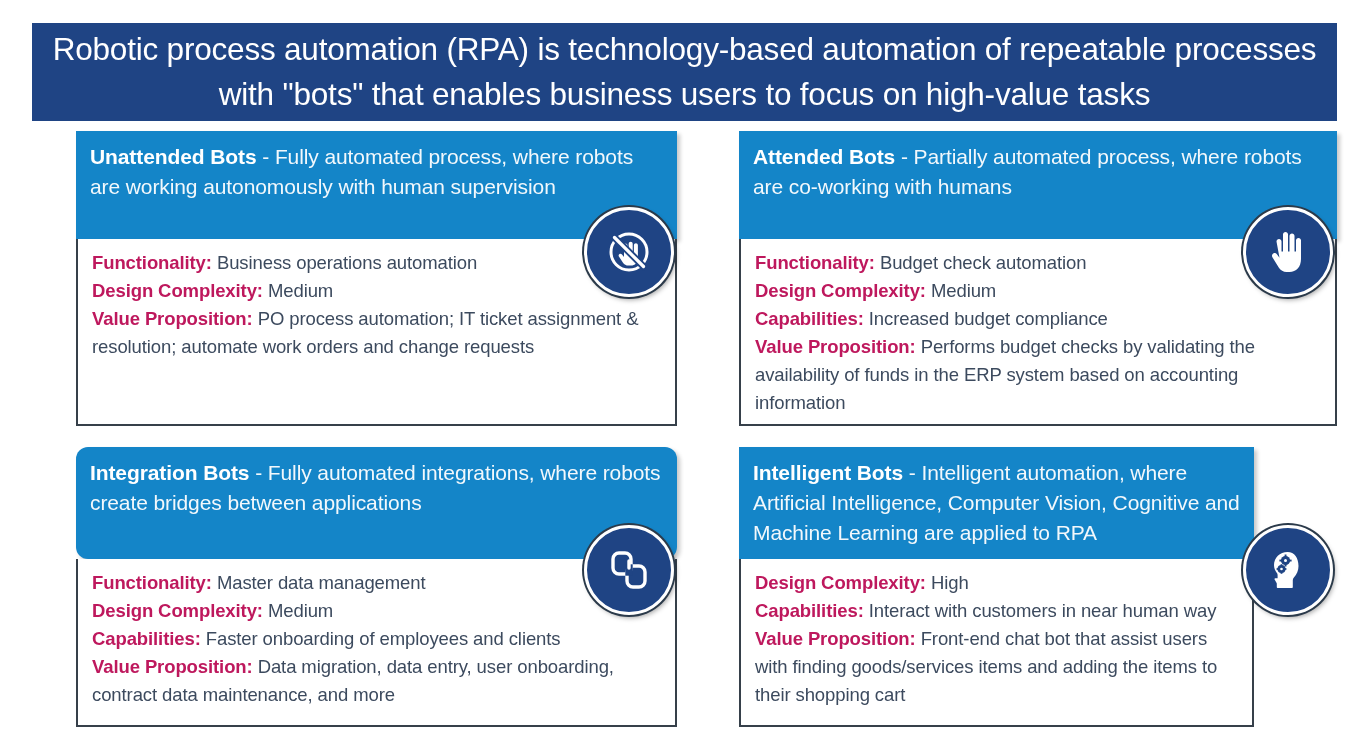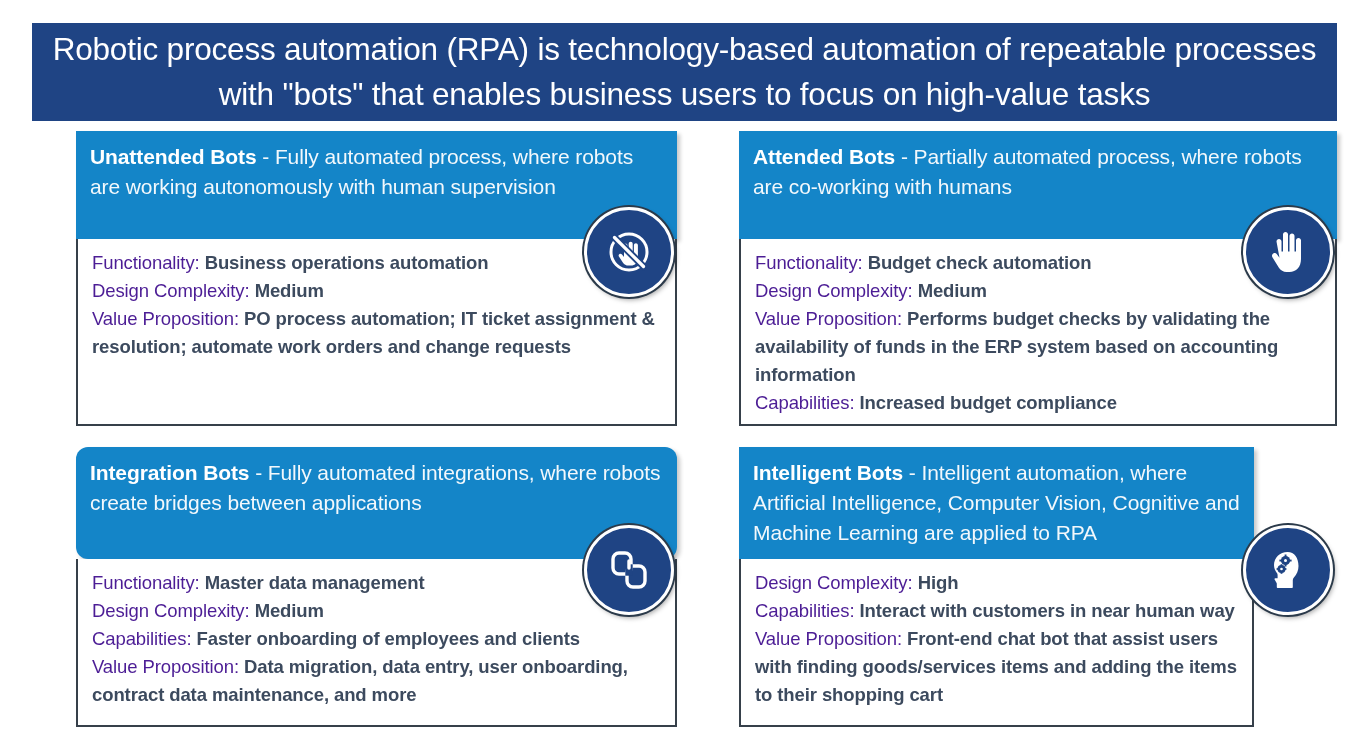--- a/index.html
+++ b/index.html
@@ -75,26 +75,26 @@
     position: relative;
     overflow: hidden;
   }
   .row {
     font-size: 18.5px;
     line-height: 28px;
     color: #2B3A6B;
     letter-spacing: -0.1px;
   }
   .row b {
-    font-weight: 400;
-    color: #4c1d95;
+    font-weight: 700;
+    color: #be185d;
   }
   .row .val {
     color: #3C4A5E;
-    font-weight: 700;
+    font-weight: 400;
   }
 
   
   .badge {
     position: absolute;
     width: 84px;
     height: 84px;
     border-radius: 50%;
     background: #1F4484;
     border: 3px solid #ffffff;
@@ -179,26 +179,26 @@
   <div class="card-body">
     <div class="row">
       <b>Functionality:</b>
       <span class="val">Budget check automation</span>
     </div>
     <div class="row">
       <b>Design Complexity:</b>
       <span class="val">Medium</span>
     </div>
     <div class="row">
-      <b>Value Proposition:</b>
-      <span class="val">Performs budget checks by validating the availability of funds in the ERP system based on accounting information</span>
-    </div>
-    <div class="row">
       <b>Capabilities:</b>
       <span class="val">Increased budget compliance</span>
+    </div>
+    <div class="row">
+      <b>Value Proposition:</b>
+      <span class="val">Performs budget checks by validating the availability of funds in the ERP system based on accounting information</span>
     </div>
   </div>
   <div class="badge-anchor">
     <div class="badge" id="badge-attended">
       <svg width="46" height="50" viewBox="0 0 46 50" aria-hidden="true">
         <path fill="#ffffff" d="M11.5 14.5c0-1.4 1.1-2.5 2.5-2.5s2.5 1.1 2.5 2.5v10h1.5V7.5C18 6.1 19.1 5 20.5 5S23 6.1 23 7.5V24.5h1.5V9c0-1.4 1.1-2.5 2.5-2.5S29.5 7.6 29.5 9v15.5H31V13.5c0-1.4 1.1-2.5 2.5-2.5S36 12.1 36 13.5V32c0 8-4.8 13-11.5 13h-3c-3.1 0-6-1.6-7.6-4.2L7.4 30.2c-.8-1.3-.4-3 .9-3.8 1.2-.7 2.8-.4 3.6.8l2.6 3.6-3-16.3z"></path>
       </svg>
     </div>
   </div>
 </div>

